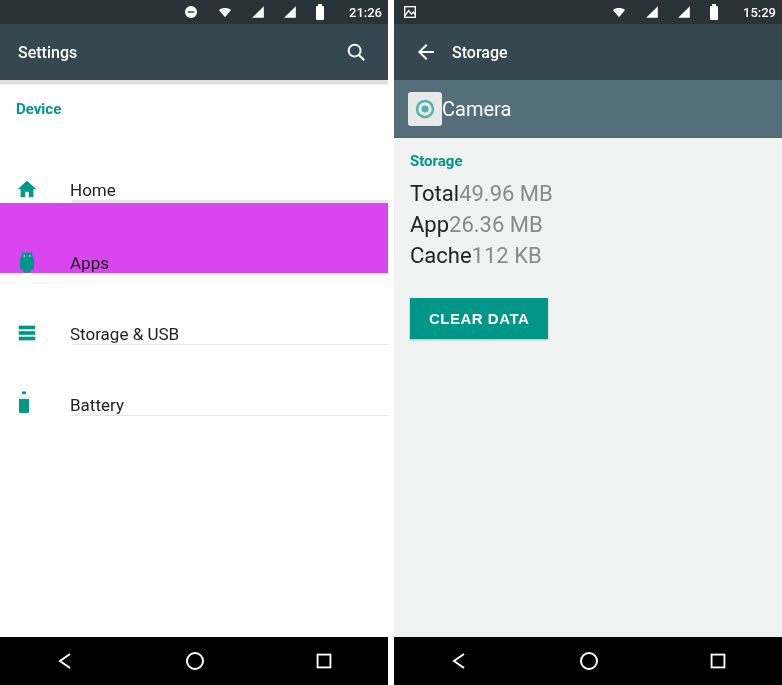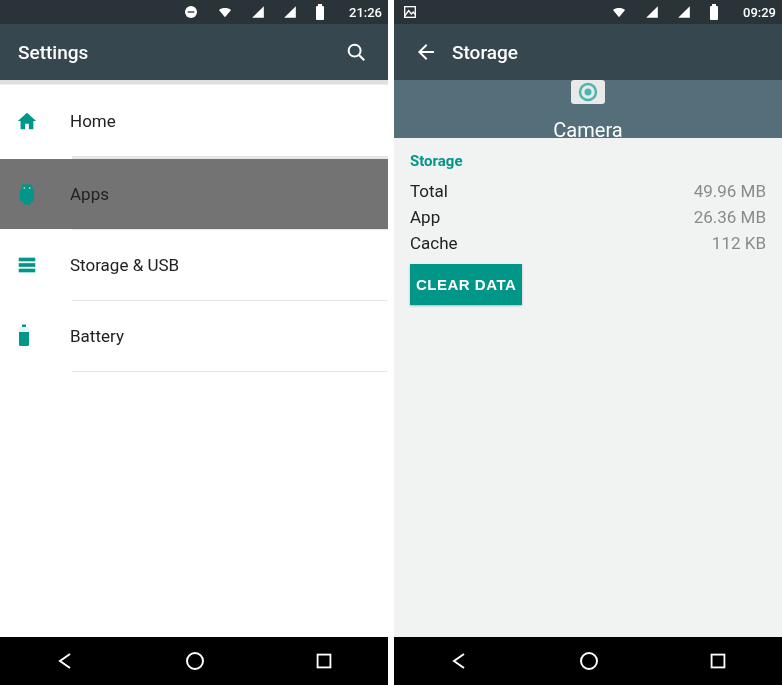--- a/index.html
+++ b/index.html
@@ -36,21 +36,21 @@
     
     .app-bar {
       height: 56px;
       background: #37474f;
       color: #fff;
       display: flex;
       align-items: center;
       padding: 0 12px;
     }
     .app-bar .title {
-      font-size: 19px;
+      font-size: 16px;
       font-weight: 500;
       flex: 1;
       margin-left: 6px;
     }
     .app-bar .icon-btn {
       width: 40px; height: 40px;
       display: flex; align-items: center; justify-content: center;
       cursor: pointer;
     }
     
@@ -64,38 +64,38 @@
       padding: 14px 16px 12px;
     }
     
     .list {
       flex: 1;
       overflow: hidden;
       background: #fff;
     }
     .list-item {
       display: flex;
-      align-items: center;
+      align-items: flex-end;
       padding: 0 16px;
       height: 70px;
       cursor: pointer;
     }
     .list-item .li-icon {
       width: 40px;
       display: flex;
       align-items: center;
       justify-content: flex-start;
       color: #009688;
     }
     .list-item .li-label {
       font-size: 17px;
       color: #222;
       margin-left: 14px;
     }
-    .list-item.selected { background: #737373; }
+    .list-item.selected { background: #d946ef; }
     .item-div {
       height: 1px;
       background: #e6e6e6;
       margin-left: 72px;
     }
     
     .nav-bar {
       height: 48px;
       background: #000;
       display: flex;
@@ -103,23 +103,21 @@
       justify-content: space-around;
     }
     .nav-bar .nav-btn { color: #fff; cursor:pointer; display:flex; align-items:center; justify-content:center;}
     
     .sub-app-bar {
       height: 58px;
       background: #546e7a;
       display: flex;
       align-items: center;
       padding: 0 14px;
-      gap: 14px;
       color: #fff;
-      flex-direction: column;
     }
     .camera-icon-box {
       width: 34px; height: 34px;
       background: #e9e9e9;
       border-radius: 3px;
       display:flex;align-items:center;justify-content:center;
     }
     .sub-app-bar .sub-title { font-size: 20px; font-weight: 400; }
     .right-content {
       flex: 1;
@@ -127,34 +125,34 @@
       padding: 0 16px;
     }
     .r-section-header {
       color: #009688;
       font-weight: 700;
       font-size: 15px;
       padding: 14px 0 8px;
     }
     .row {
       display: flex;
-      justify-content: space-between;
-      font-size: 17px;
+      justify-content: flex-start;
+      font-size: 22px;
       padding: 3px 0;
     }
     .row .label { color: #222; }
     .row .value { color: #8a8a8a; }
     .flat-btn {
       background: #009688;
       color: #fff;
       font-size: 15px;
       font-weight: 600;
       border: none;
-      padding: 12px 6px;
-      margin: 8px 0 18px;
+      padding: 12px 19px;
+      margin: 27px 0 18px;
       letter-spacing: 0.5px;
       cursor: pointer;
       box-shadow: 0 1px 2px rgba(0,0,0,0.25);
     }
     svg { display:block; }
   </style>
 </head>
 <body>
 
 <div class="phone">
@@ -195,20 +193,21 @@
     <div class="icon-btn">
       <svg width="22" height="22" viewBox="0 0 24 24" fill="none" stroke="#fff" stroke-width="2.2">
           <circle cx="10.5" cy="10.5" r="6.5"></circle>
           <line x1="21" y1="21" x2="15.2" y2="15.2"></line>
         </svg>
     </div>
   </div>
   <div class="thin-div"></div>
   <div class="hair-div"></div>
 
+  <div class="section-header">Device</div>
 
   <div class="list">
 
     <div class="list-item">
       <span class="li-icon">
         <svg width="22" height="22" viewBox="0 0 24 24" fill="#009688">
             <path d="M12 3l10 9h-3v9h-5v-6h-4v6H5v-9H2l10-9z"></path>
           </svg>
       </span>
       <span class="li-label">Home</span>
@@ -298,21 +297,21 @@
       <svg width="14" height="14" viewBox="0 0 24 24" fill="#fff">
           <path d="M2 22h20V2L2 22z"></path>
         </svg>
     </span>
     <span class="sb-icon">
       <svg width="10" height="16" viewBox="0 0 10 16" fill="#fff">
           <rect x="1" y="2" width="8" height="14" rx="1"></rect>
           <rect x="3" y="0" width="4" height="2"></rect>
         </svg>
     </span>
-    <span class="time">09:29</span>
+    <span class="time">15:29</span>
   </div>
 
   <div class="app-bar">
     <div class="icon-btn">
       <svg width="24" height="24" viewBox="0 0 24 24" fill="#fff">
           <path d="M20 11H7.8l5.6-5.6L12 4l-8 8 8 8 1.4-1.4L7.8 13H20v-2z"></path>
         </svg>
     </div>
     <div class="title">Storage</div>
   </div>

